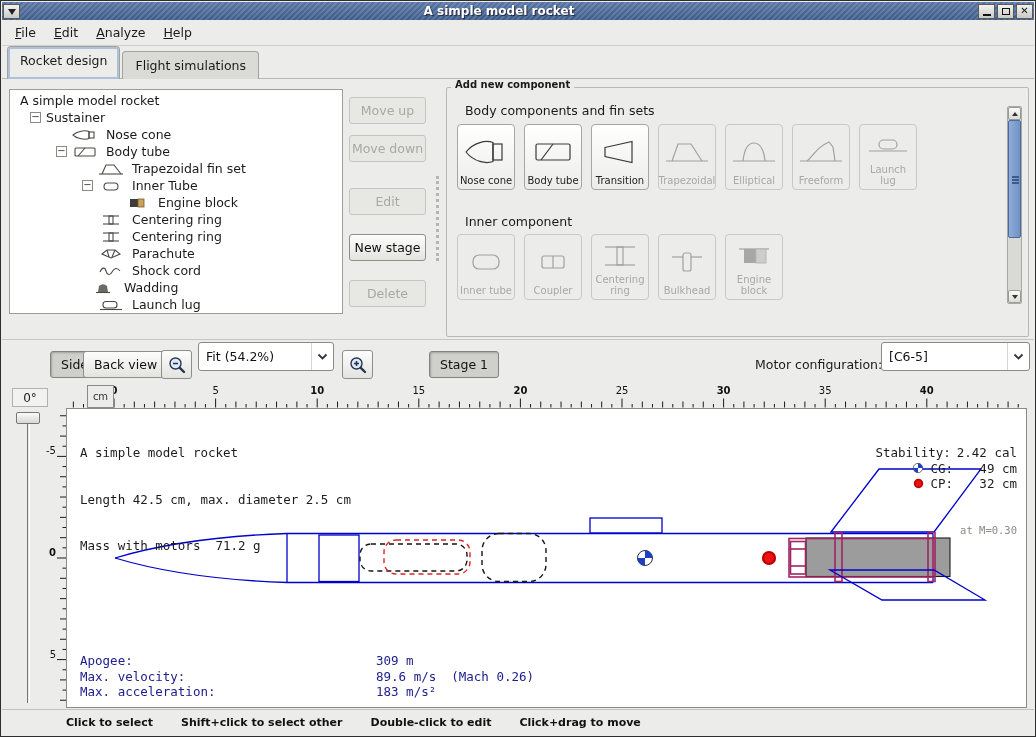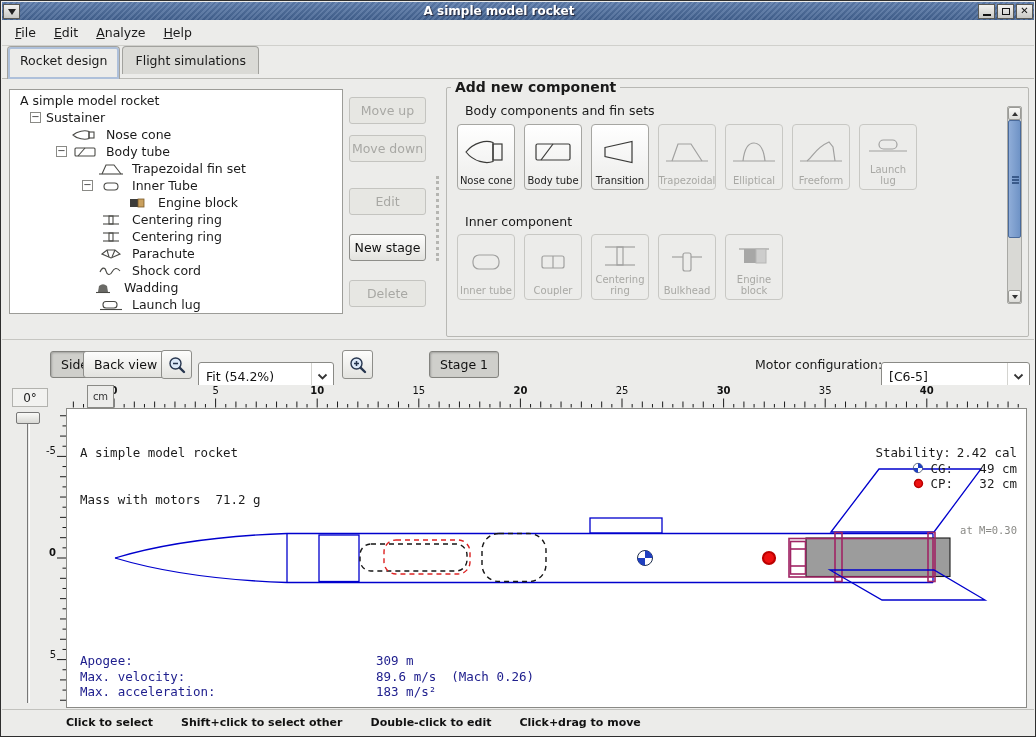--- a/index.html
+++ b/index.html
@@ -14,40 +14,40 @@
   .tb-btn{width:17px;height:15px;margin:0 1px;background:linear-gradient(#f2f2f0,#c9c9c5);border:1px solid #5a5a56;
     display:flex;align-items:center;justify-content:center;font-size:9px;color:#111;flex:0 0 auto;}
   .wm-glyph{width:0;height:0;border-left:4px solid transparent;border-right:4px solid transparent;border-top:6px solid #222;margin-top:1px;}
   .min-glyph{width:8px;height:2px;background:#111;margin-top:7px;}
   .max-glyph{width:8px;height:7px;border:1.5px solid #111;}
   .close-glyph{font-weight:bold;font-size:10px;line-height:10px;}
   
   .menubar{position:absolute;top:19px;left:1px;right:1px;height:26px;background:#ececea;border-bottom:1px solid #d0d0cc;display:flex;align-items:center;padding-left:4px;}
   .menu-item{font-size:12.5px;color:#1a1a1a;padding:4px 9px;cursor:default;}
   
-  .tabbar{position:absolute;top:45px;left:6px;height:33px;z-index:3;display:flex;}
+  .tabbar{position:absolute;top:45px;left:6px;height:33px;z-index:3;display:flex;align-items:flex-end;}
   .tab{font-size:12.5px;color:#1a1a1a;padding:6px 12px 7px;background:#dadad6;border:1px solid #a2a29e;border-bottom:none;border-radius:4px 4px 0 0;margin-right:2px;height:28px;}
   .tab.active{background:#ececea;height:33px;box-shadow:inset 0 0 0 2px rgba(100,140,200,.45);position:relative;}
   .content-line{position:absolute;top:77px;left:1px;right:1px;height:1px;background:#b9b9b5;z-index:1;}
   
   .tree-panel{position:absolute;left:8px;top:88px;width:334px;height:225px;background:#fff;border:1px solid #9c9c98;overflow:hidden;padding-top:2px;}
   .tree-row{display:flex;align-items:center;height:17px;font-size:12.5px;color:#1a1a1a;white-space:nowrap;}
   .expander{width:11px;height:11px;margin-left:-16px;margin-right:5px;border:1px solid #8a8a86;background:#fff;
     font-size:10px;line-height:8px;text-align:center;color:#333;flex:0 0 auto;}
   .tree-icon{width:26px;height:14px;margin-right:8px;flex:0 0 auto;}
   .tree-icon svg{width:26px;height:14px;display:block;}
   .ti{stroke:#4a4a46;fill:none;stroke-width:1.1;}
   
   .stage-btn{position:absolute;left:348px;width:77px;height:27px;border-radius:3px;font-size:12.5px;display:flex;align-items:center;justify-content:center;}
   .btn-enabled{background:linear-gradient(#fdfdfc,#e3e3df);border:1px solid #8e8e8a;color:#111;}
   .btn-disabled{background:#e7e7e3;border:1px solid #c4c4c0;color:#a8a8a4;}
   .vsplit{position:absolute;left:435px;top:175px;height:85px;width:0;border-left:3px dotted #b5b5b1;}
   
   .group-box{position:absolute;left:445px;top:86px;width:583px;height:250px;border:1px solid #b8b8b4;border-radius:2px;}
-  .group-legend{position:absolute;top:-9px;left:4px;background:#ececea;padding:0 4px;font-size:14px;font-weight:bold;color:#1a1a1a;}
+  .group-legend{position:absolute;top:-9px;left:4px;background:#ececea;padding:0 4px;font-size:10px;font-weight:bold;color:#1a1a1a;}
   .section-label{position:absolute;left:18px;font-size:12.5px;color:#1a1a1a;}
   .comp-row{position:absolute;left:10px;display:flex;gap:9px;}
   .comp-btn{width:58px;height:66px;border:1px solid #a6a6a2;border-radius:4px;background:linear-gradient(#ffffff,#ececea);
     display:flex;flex-direction:column;align-items:center;justify-content:flex-end;padding:3px 1px;}
   .comp-btn.disabled{background:#ececea;border-color:#c8c8c4;}
   .comp-icon{flex:1;display:flex;align-items:center;justify-content:center;width:100%;}
   .comp-icon svg{width:48px;height:34px;}
   .ci{stroke:#3a3a38;fill:none;stroke-width:1.2;}
   .comp-btn.disabled .comp-icon svg{opacity:.42;filter:grayscale(1);}
   .comp-label{font-size:10px;color:#222;text-align:center;line-height:11px;}
@@ -61,21 +61,21 @@
   .arr{width:0;height:0;border-left:3.5px solid transparent;border-right:3.5px solid transparent;}
   .arr.up{border-bottom:4.5px solid #333;}
   .arr.down{border-top:4.5px solid #333;}
   
   .view-toolbar{position:absolute;left:1px;right:1px;top:338px;height:46px;border-top:1px solid #c6c6c2;background:#ececea;}
   .vt-btn{position:absolute;top:11px;height:27px;border-radius:3px;font-size:12.5px;display:flex;align-items:center;justify-content:center;padding:0 10px;
     background:linear-gradient(#fdfdfc,#e3e3df);border:1px solid #8e8e8a;color:#111;}
   .vt-btn.pressed{background:#cfcfcb;box-shadow:inset 1px 1px 2px rgba(0,0,0,.22);border-color:#83837f;margin-left:39px;}
   .icon-btn{position:absolute;top:10px;width:31px;height:29px;border:1px solid #8e8e8a;border-radius:3px;background:linear-gradient(#fdfdfc,#e3e3df);
     display:flex;align-items:center;justify-content:center;}
-  .combo{position:absolute;top:22px;height:29px;background:#fff;border:1px solid #8a8a86;border-radius:3px;display:flex;align-items:center;}
+  .combo{position:absolute;top:2px;height:29px;background:#fff;border:1px solid #8a8a86;border-radius:3px;display:flex;align-items:center;}
   .combo .val{flex:1;font-size:12.5px;color:#111;padding:0 7px;white-space:nowrap;}
   .combo .chev{width:22px;height:100%;display:flex;align-items:center;justify-content:center;border-left:1px solid #d4d4d0;}
   .vt-label{position:absolute;top:17px;font-size:12.5px;color:#1a1a1a;}
   
   .figure{position:absolute;left:1px;right:1px;top:384px;height:325px;background:#ececea;}
   .rot-label{position:absolute;left:10px;top:3px;width:36px;height:19px;border:1px solid #b2b2ae;background:#f2f2f0;
     font-size:12px;color:#222;display:flex;align-items:center;justify-content:center;}
   .slider-track{position:absolute;left:25px;top:30px;width:3px;height:288px;border-left:1px solid #777;border-right:1px solid #fff;}
   .slider-handle{position:absolute;left:14px;top:27px;width:24px;height:12px;background:linear-gradient(#fafaf8,#d8d8d4);border:1px solid #777;border-radius:2px;}
   .hruler{position:absolute;left:64px;top:0;width:961px;height:23px;}
@@ -595,20 +595,21 @@
         <g transform="translate(578,149)">
           <circle r="7.5" fill="#fff" stroke="#1a2a4a" stroke-width="1"></circle>
           <path d="M0 -7.5 A7.5 7.5 0 0 1 7.5 0 L0 0 Z" fill="var(--cg-marker,#1f3fbf)"></path>
           <path d="M0 7.5 A7.5 7.5 0 0 1 -7.5 0 L0 0 Z" fill="var(--cg-marker,#1f3fbf)"></path>
         </g>
         <circle cx="702" cy="149" r="6" fill="var(--cp-marker,#ee1111)" stroke="#bb0000" stroke-width="2.2"></circle>
       </svg>
 
       <div class="fig-text info-block">
         <div>A simple model rocket</div>
+        <div>Length 42.5 cm, max. diameter 2.5 cm</div>
         <div>Mass with motors  71.2 g</div>
       </div>
       <div class="fig-text stab-block">
         <div id="stab-rows"><div class="stab-row"><span>Stability:</span><span class="v">2.42 cal</span></div><div class="stab-row"><svg width="12" height="12" viewBox="0 0 18 18">
                 <circle cx="9" cy="9" r="7" fill="#fff" stroke="#1a2a4a"></circle>
                 <path d="M9 2 A7 7 0 0 1 16 9 L9 9 Z" fill="#1f3fbf"></path>
                 <path d="M9 16 A7 7 0 0 1 2 9 L9 9 Z" fill="#1f3fbf"></path>
               </svg><span>CG:</span><span class="v">49 cm</span></div><div class="stab-row"><svg width="11" height="11" viewBox="0 0 14 14">
                 <circle cx="7" cy="7" r="5" fill="#ee1111" stroke="#bb0000" stroke-width="2"></circle>
               </svg><span>CP:</span><span class="v">32 cm</span></div></div>

